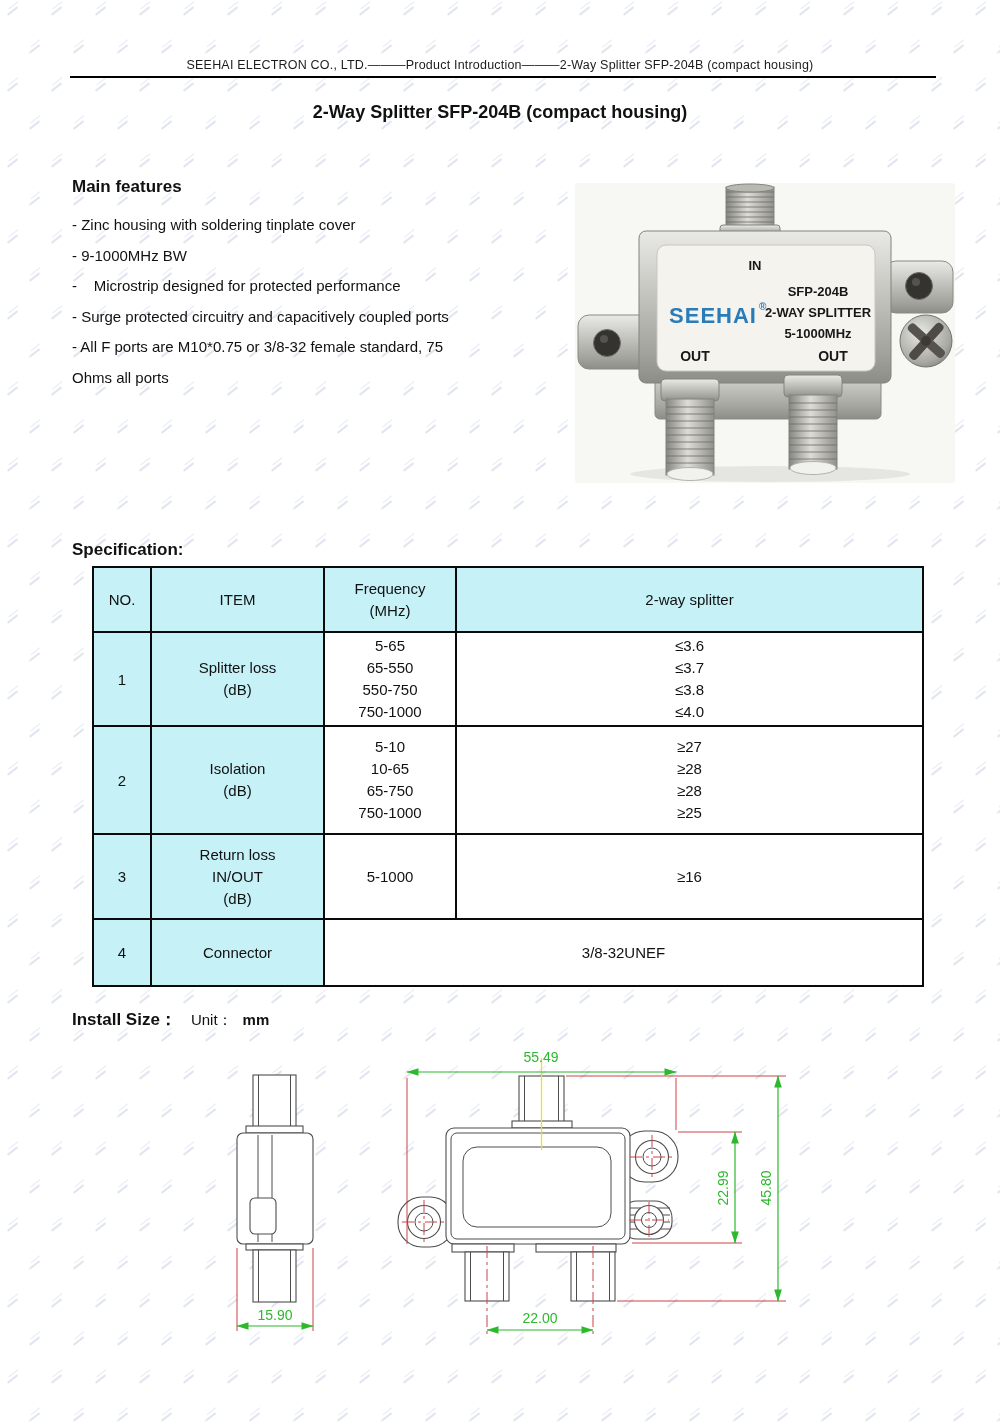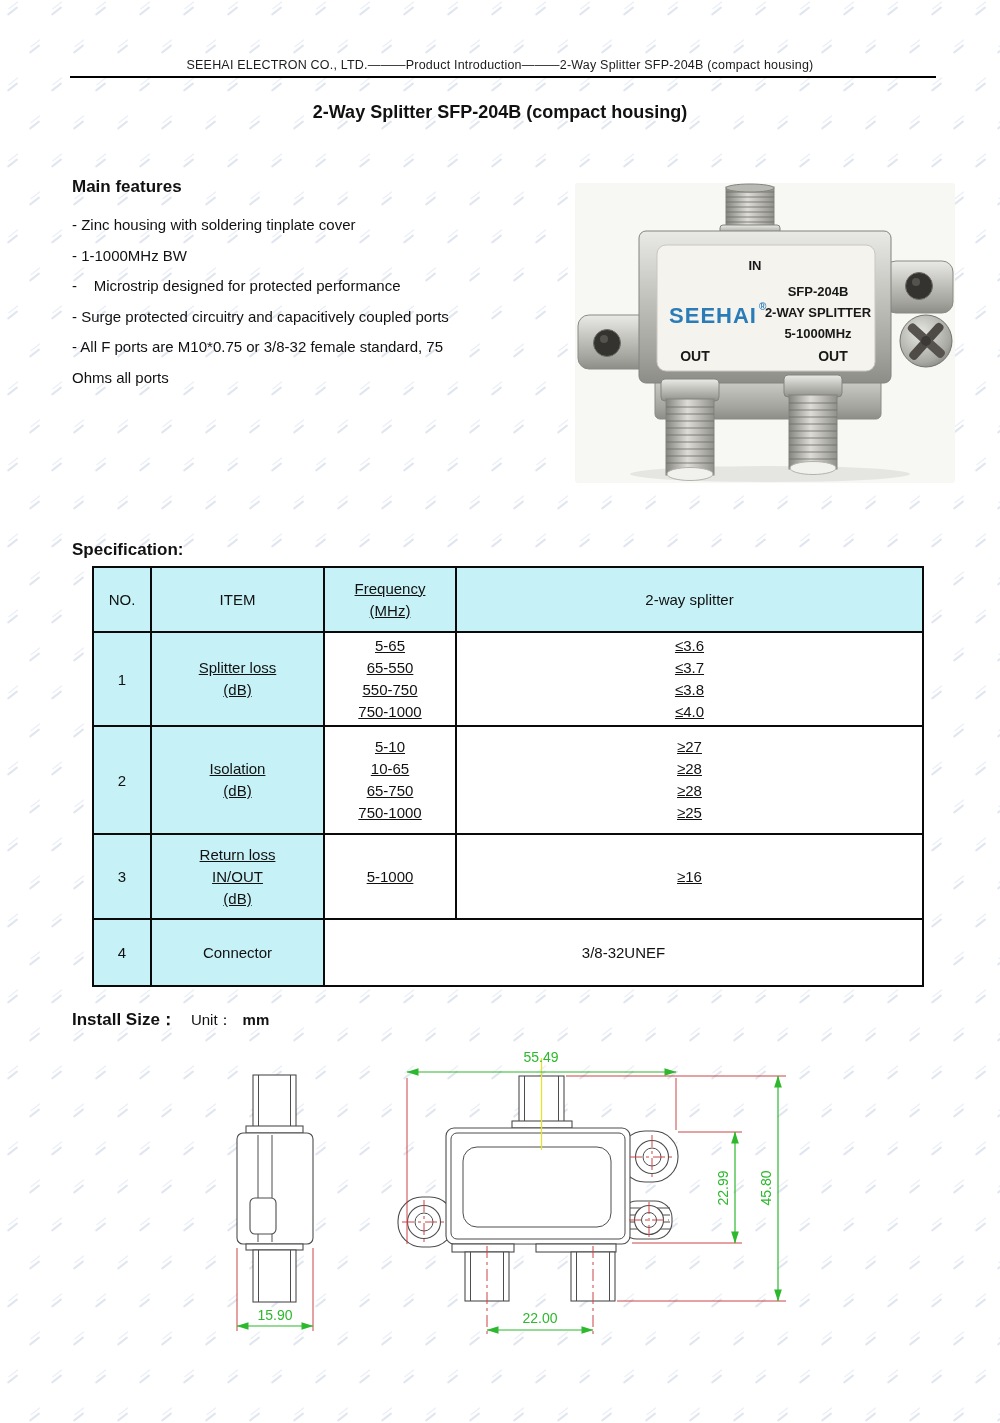--- a/index.html
+++ b/index.html
@@ -30,21 +30,21 @@
   
   .photo { top:183px; left:575px; width:380px; height:300px; }
 
   
   .spec-heading { top:540px; left:72px; font-size:17px; font-weight:bold; }
   table.spec { position:absolute; z-index:1; top:566px; left:92px; width:830px;
                border-collapse:collapse; table-layout:fixed; background:#fff; }
   table.spec td { border:2px solid #0a0a0a; text-align:center; vertical-align:middle;
                   font-size:15px; padding:2px 4px; background:#fff; }
   table.spec td.cy { background:#c6f1f7; }
-  .ml { white-space:pre-line; line-height:22px;text-decoration:underline; }
+  .ml { white-space:pre-line; line-height:22px; }
   col.c-no{width:58px;} col.c-item{width:173px;} col.c-freq{width:132px;} col.c-val{width:467px;}
 
   
   .install-heading { top:1008px; left:72px; font-size:17px; font-weight:bold; }
   .install-heading .unit { font-size:15px; font-weight:normal; margin-left:14px; }
   .install-heading .unit-val { font-size:15px; font-weight:bold; margin-left:10px; }
   .drawing { top:1040px; left:55px; }
 
   
   .ol  { stroke:#4d4d4d; stroke-width:1.1; fill:#ffffff; }
@@ -940,21 +940,21 @@
     <div class="wm" style="left: 996px; top: 1416px;"></div>
   </div>
 
 <div class="layer header-text">SEEHAI ELECTRON CO., LTD.———Product Introduction———2-Way Splitter SFP-204B (compact housing)</div>
 <div class="layer header-rule"></div>
 <div class="layer doc-title">2-Way Splitter SFP-204B (compact housing)</div>
 
 <div class="layer features-heading">Main features</div>
 <div class="layer features-list">
   <div class="feature-item">- Zinc housing with soldering tinplate cover</div>
-  <div class="feature-item">- 1-1000MHz BW</div>
+  <div class="feature-item">- 9-1000MHz BW</div>
   <div class="feature-item">-    Microstrip designed for protected performance</div>
   <div class="feature-item">- Surge protected circuitry and capacitively coupled ports</div>
   <div class="feature-item">- All F ports are M10*0.75 or 3/8-32 female standard, 75
 Ohms all ports</div>
 </div>
 
 <svg class="layer photo" viewBox="0 0 380 300" width="380" height="300">
   <defs>
     <linearGradient id="gMetal" x1="0" y1="0" x2="0" y2="1">
       <stop offset="0" stop-color="#e9e9e6"></stop>

